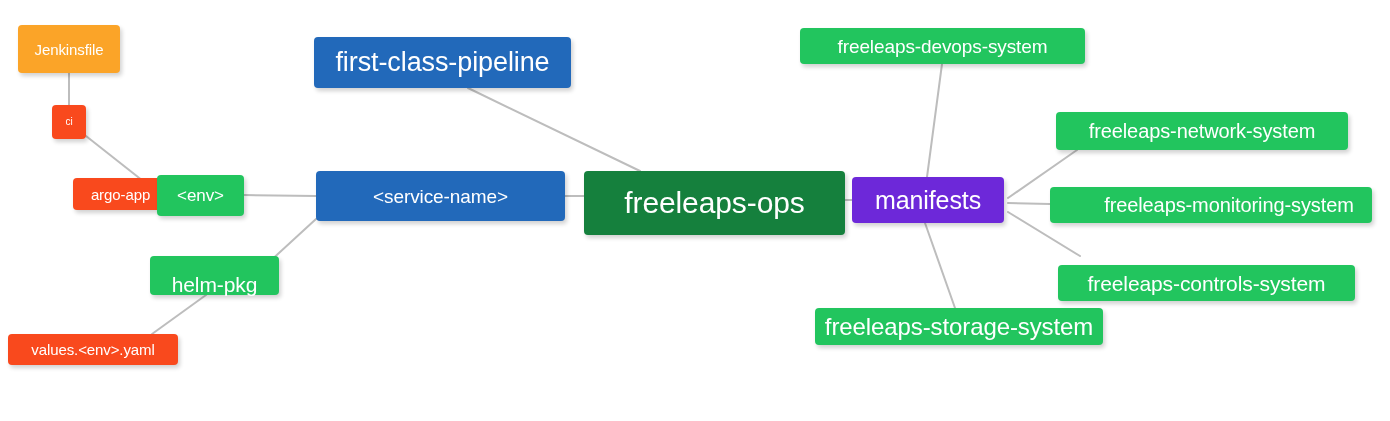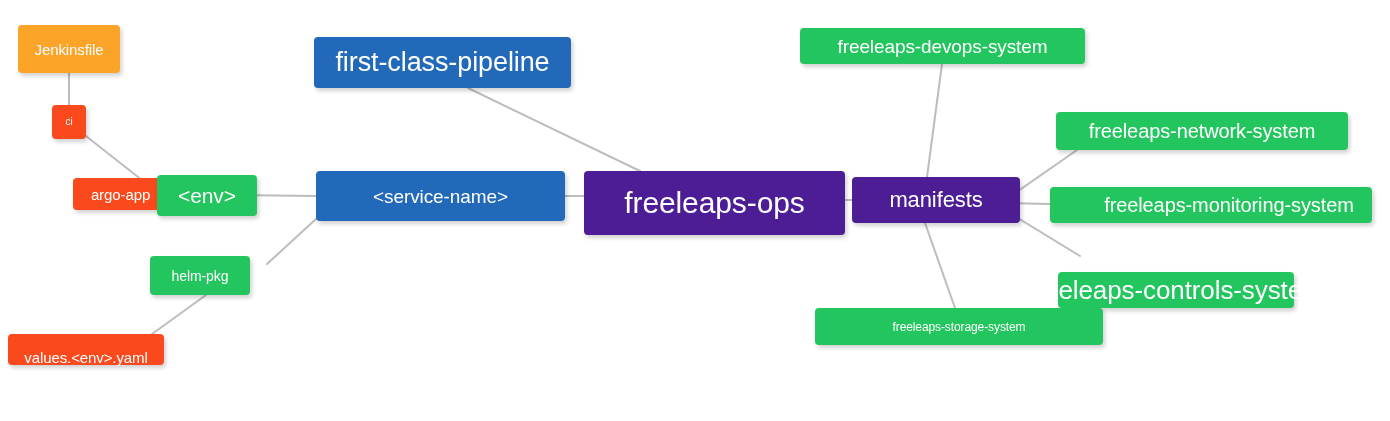--- a/index.html
+++ b/index.html
@@ -68,50 +68,50 @@
   <div id="node-layer">
       <div class="node" style="left: 18px; top: 25px; width: 102px; height: 48px; background: rgb(251, 164, 40); font-size: 15px;">
         <span class="node-label">Jenkinsfile</span>
       </div>
       <div class="node" style="left: 52px; top: 105px; width: 34px; height: 34px; background: rgb(249, 73, 29); font-size: 10px;">
         <span class="node-label">ci</span>
       </div>
       <div class="node" style="left: 33px; top: 178px; width: 95px; height: 32px; background: rgb(249, 73, 29); font-size: 15px; margin-left: 40px;">
         <span class="node-label">argo-app</span>
       </div>
-      <div class="node" style="left: 157px; top: 175px; width: 100px; height: 41px; background: rgb(34, 197, 94); font-size: 21px;">
+      <div class="node" style="left: 157px; top: 175px; width: 87px; height: 41px; background: rgb(34, 197, 94); font-size: 17px;">
         <span class="node-label">&lt;env&gt;</span>
       </div>
-      <div class="node" style="left: 150px; top: 256px; width: 100px; height: 39px; background: rgb(34, 197, 94); font-size: 14px;">
+      <div class="node" style="left: 150px; top: 256px; width: 129px; height: 39px; background: rgb(34, 197, 94); font-size: 21px; align-items: flex-end;">
         <span class="node-label">helm-pkg</span>
       </div>
-      <div class="node" style="left: 8px; top: 334px; width: 156px; height: 31px; background: rgb(249, 73, 29); font-size: 15px; align-items: flex-end;">
+      <div class="node" style="left: 8px; top: 334px; width: 170px; height: 31px; background: rgb(249, 73, 29); font-size: 15px;">
         <span class="node-label">values.&lt;env&gt;.yaml</span>
       </div>
       <div class="node" style="left: 314px; top: 37px; width: 257px; height: 51px; background: rgb(34, 105, 186); font-size: 27px;">
         <span class="node-label">first-class-pipeline</span>
       </div>
       <div class="node" style="left: 316px; top: 171px; width: 249px; height: 50px; background: rgb(34, 105, 186); font-size: 19px;">
         <span class="node-label">&lt;service-name&gt;</span>
       </div>
-      <div class="node" style="left: 584px; top: 171px; width: 261px; height: 64px; background: #4c1d95; font-size: 30px;">
+      <div class="node" style="left: 584px; top: 171px; width: 261px; height: 64px; background: #15803d; font-size: 30px;">
         <span class="node-label">freeleaps-ops</span>
       </div>
-      <div class="node" style="left: 852px; top: 177px; width: 168px; height: 46px; background: #4c1d95; font-size: 22px;">
+      <div class="node" style="left: 852px; top: 177px; width: 152px; height: 46px; background: #6d28d9; font-size: 25px;">
         <span class="node-label">manifests</span>
       </div>
       <div class="node" style="left: 800px; top: 28px; width: 285px; height: 36px; background: rgb(34, 197, 94); font-size: 19px; text-align: right;">
         <span class="node-label">freeleaps-devops-system</span>
       </div>
       <div class="node" style="left: 1056px; top: 112px; width: 292px; height: 38px; background: rgb(34, 197, 94); font-size: 20px; justify-content: center;">
         <span class="node-label">freeleaps-network-system</span>
       </div>
       <div class="node" style="left: 1050px; top: 187px; width: 322px; height: 36px; background: rgb(34, 197, 94); font-size: 20px; padding-left: 36px;">
         <span class="node-label">freeleaps-monitoring-system</span>
       </div>
-      <div class="node" style="left: 1058px; top: 272px; width: 236px; height: 36px; background: rgb(34, 197, 94); font-size: 26px;">
+      <div class="node" style="left: 1058px; top: 265px; width: 297px; height: 36px; background: rgb(34, 197, 94); font-size: 21px;">
         <span class="node-label">freeleaps-controls-system</span>
       </div>
-      <div class="node" style="left: 815px; top: 308px; width: 288px; height: 37px; background: rgb(34, 197, 94); font-size: 12px;">
+      <div class="node" style="left: 815px; top: 308px; width: 288px; height: 37px; background: rgb(34, 197, 94); font-size: 24px;">
         <span class="node-label">freeleaps-storage-system</span>
       </div>
     </div>
 </div>
 
 </body></html>

